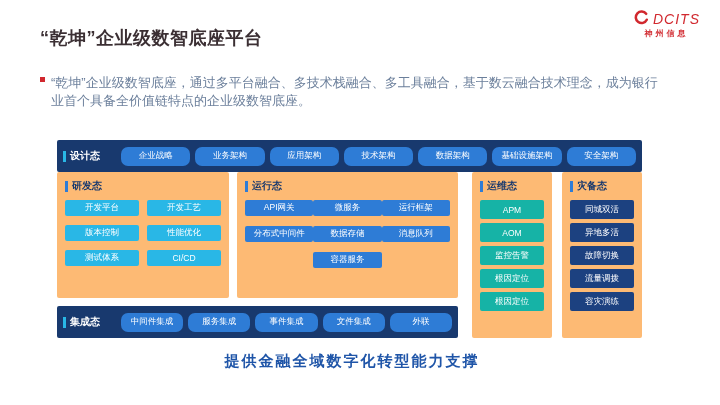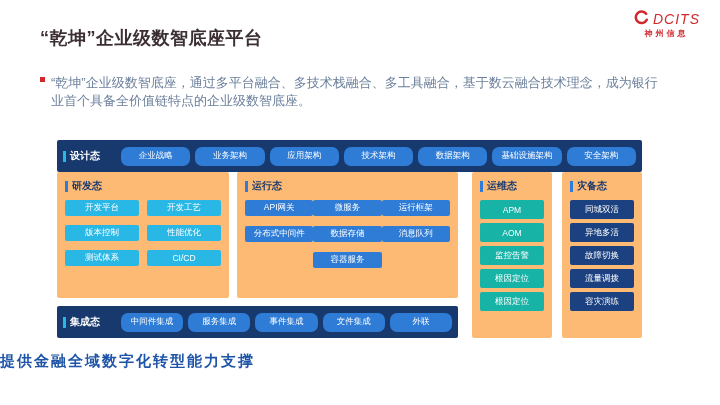--- a/index.html
+++ b/index.html
@@ -48,21 +48,21 @@
   .grid2 .chip,.grid3 .chip{height:16px;}
   .stack{display:flex;flex-direction:column;gap:4px;justify-content:space-between;}
   .stack .chip{height:19px;}
 
   .dev-panel{left:57px;top:172px;width:172px;height:126px;}
   .runtime-panel{left:237px;top:172px;width:221px;height:126px;}
   .runtime-panel .chip-container{grid-column:2;}
   .ops-panel{left:472px;top:172px;width:80px;height:166px;}
   .dr-panel{left:562px;top:172px;width:80px;height:166px;}
 
-  .footer{position:absolute;left:0;right:16px;top:352px;
+  .footer{position:absolute;left:0;right:16px;top:352px;text-align:center;
           color:#1f55a8;font-size:15px;font-weight:bold;letter-spacing:2px;}
 </style>
 </head>
 <body>
 
 <div class="slide">
 
   <div class="logo">
     <div class="logo-top">
       <svg width="17" height="17" viewBox="0 0 20 20">

